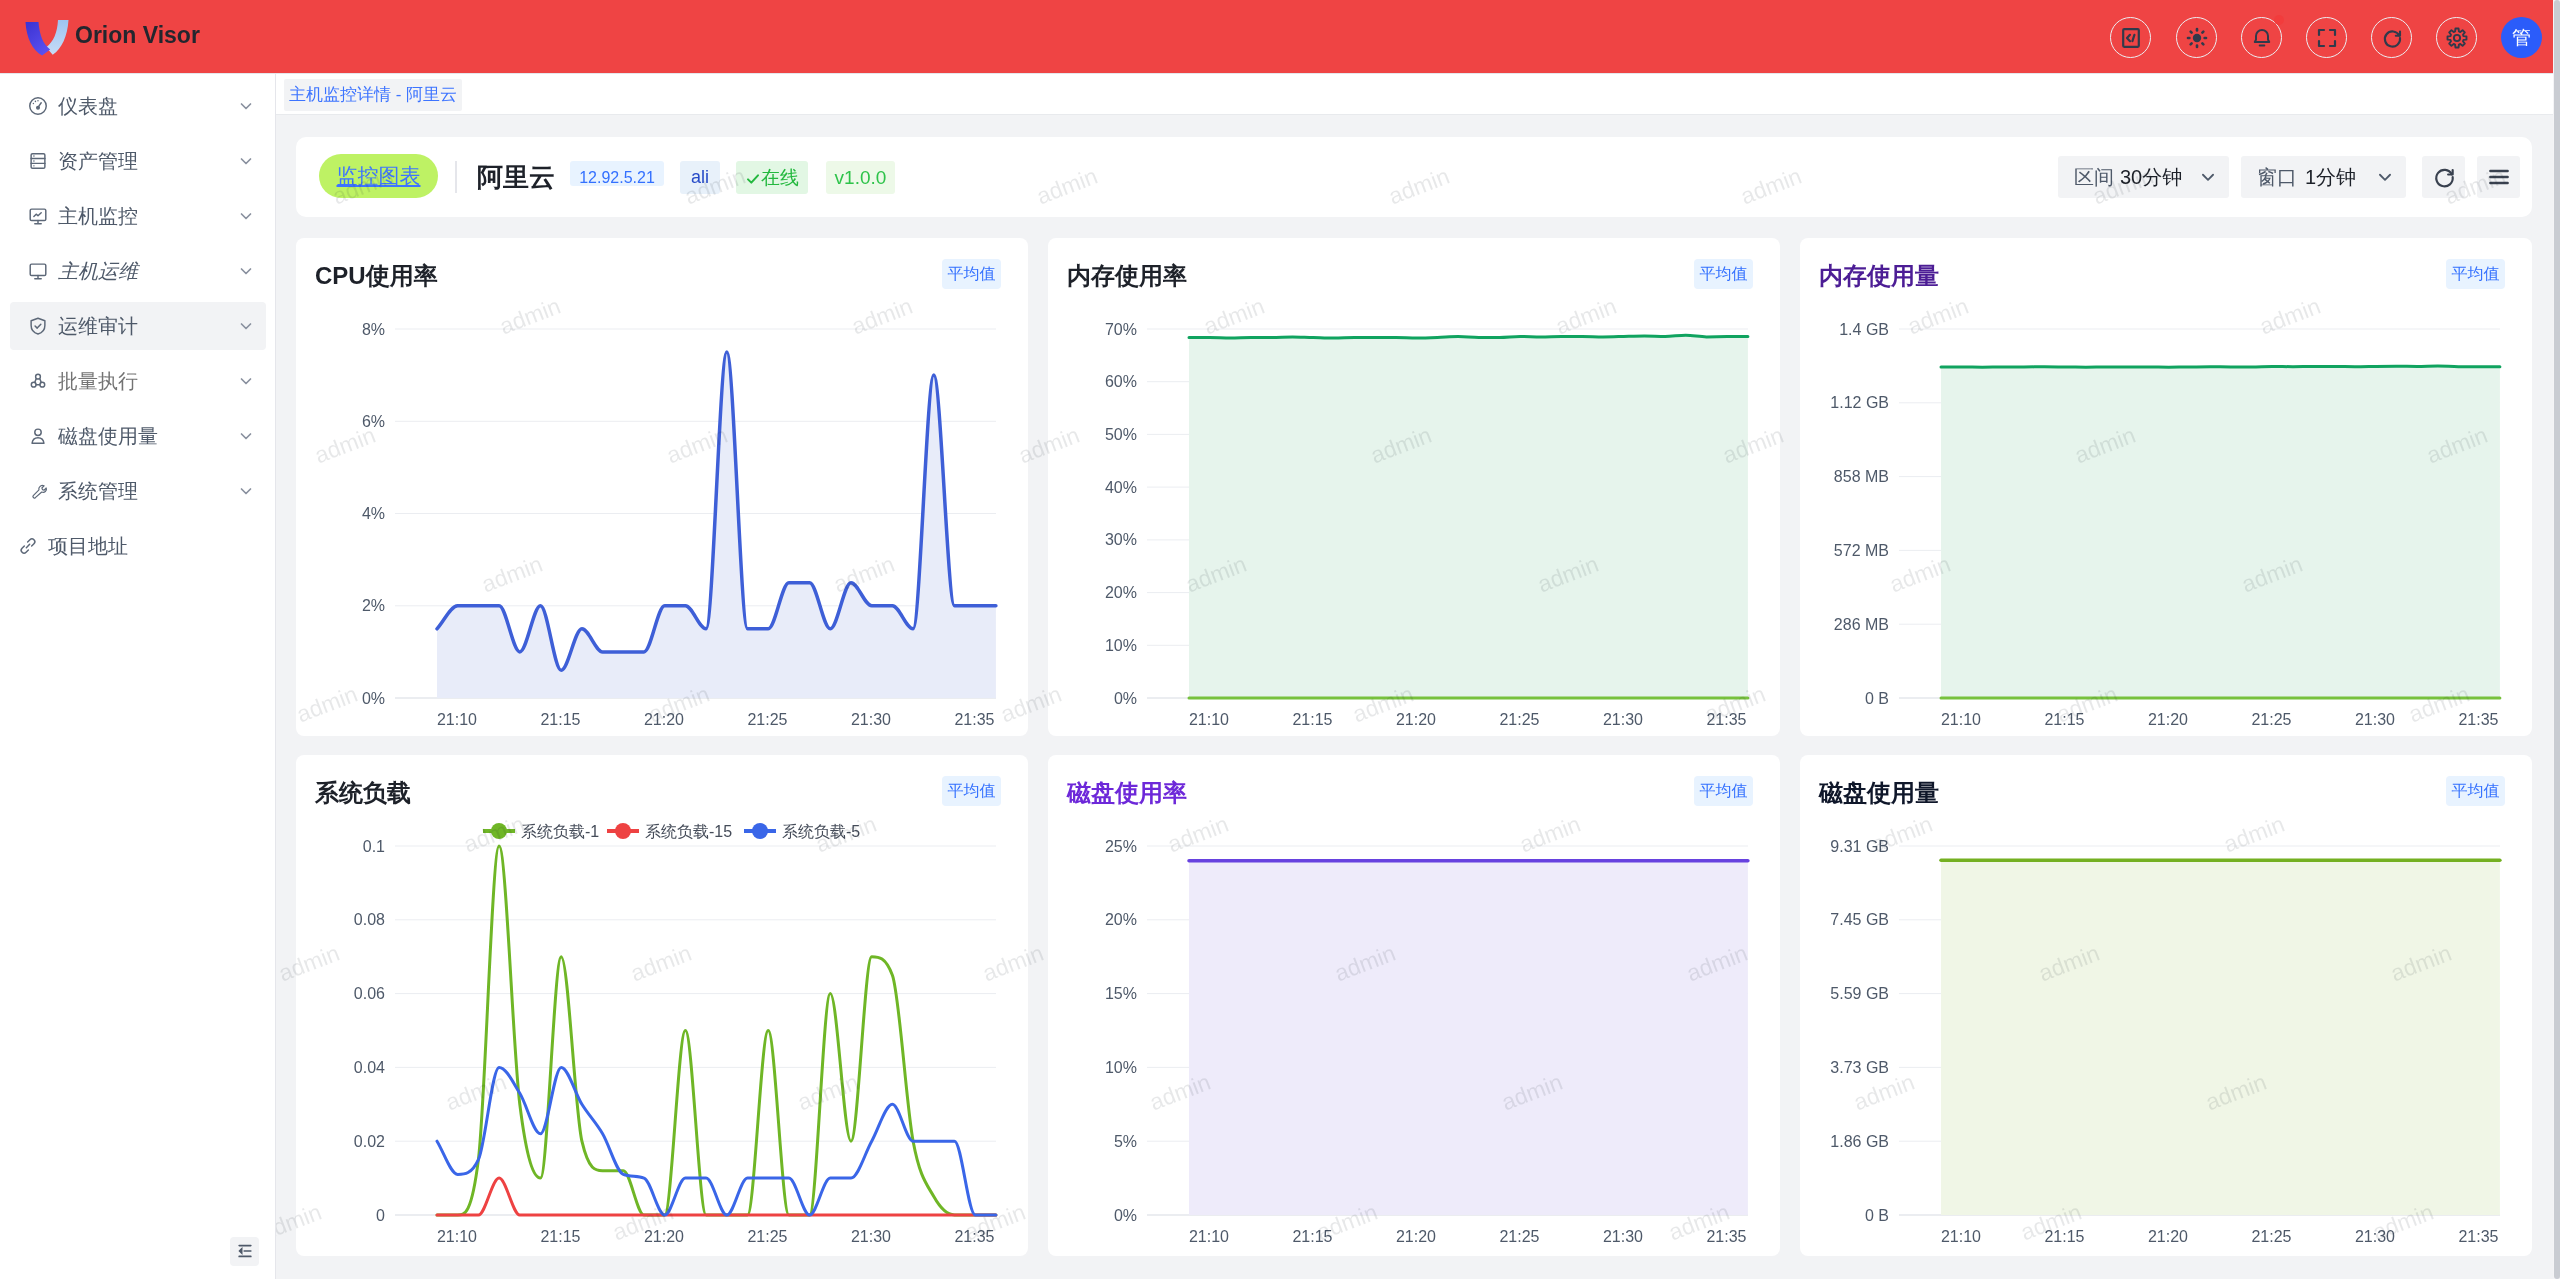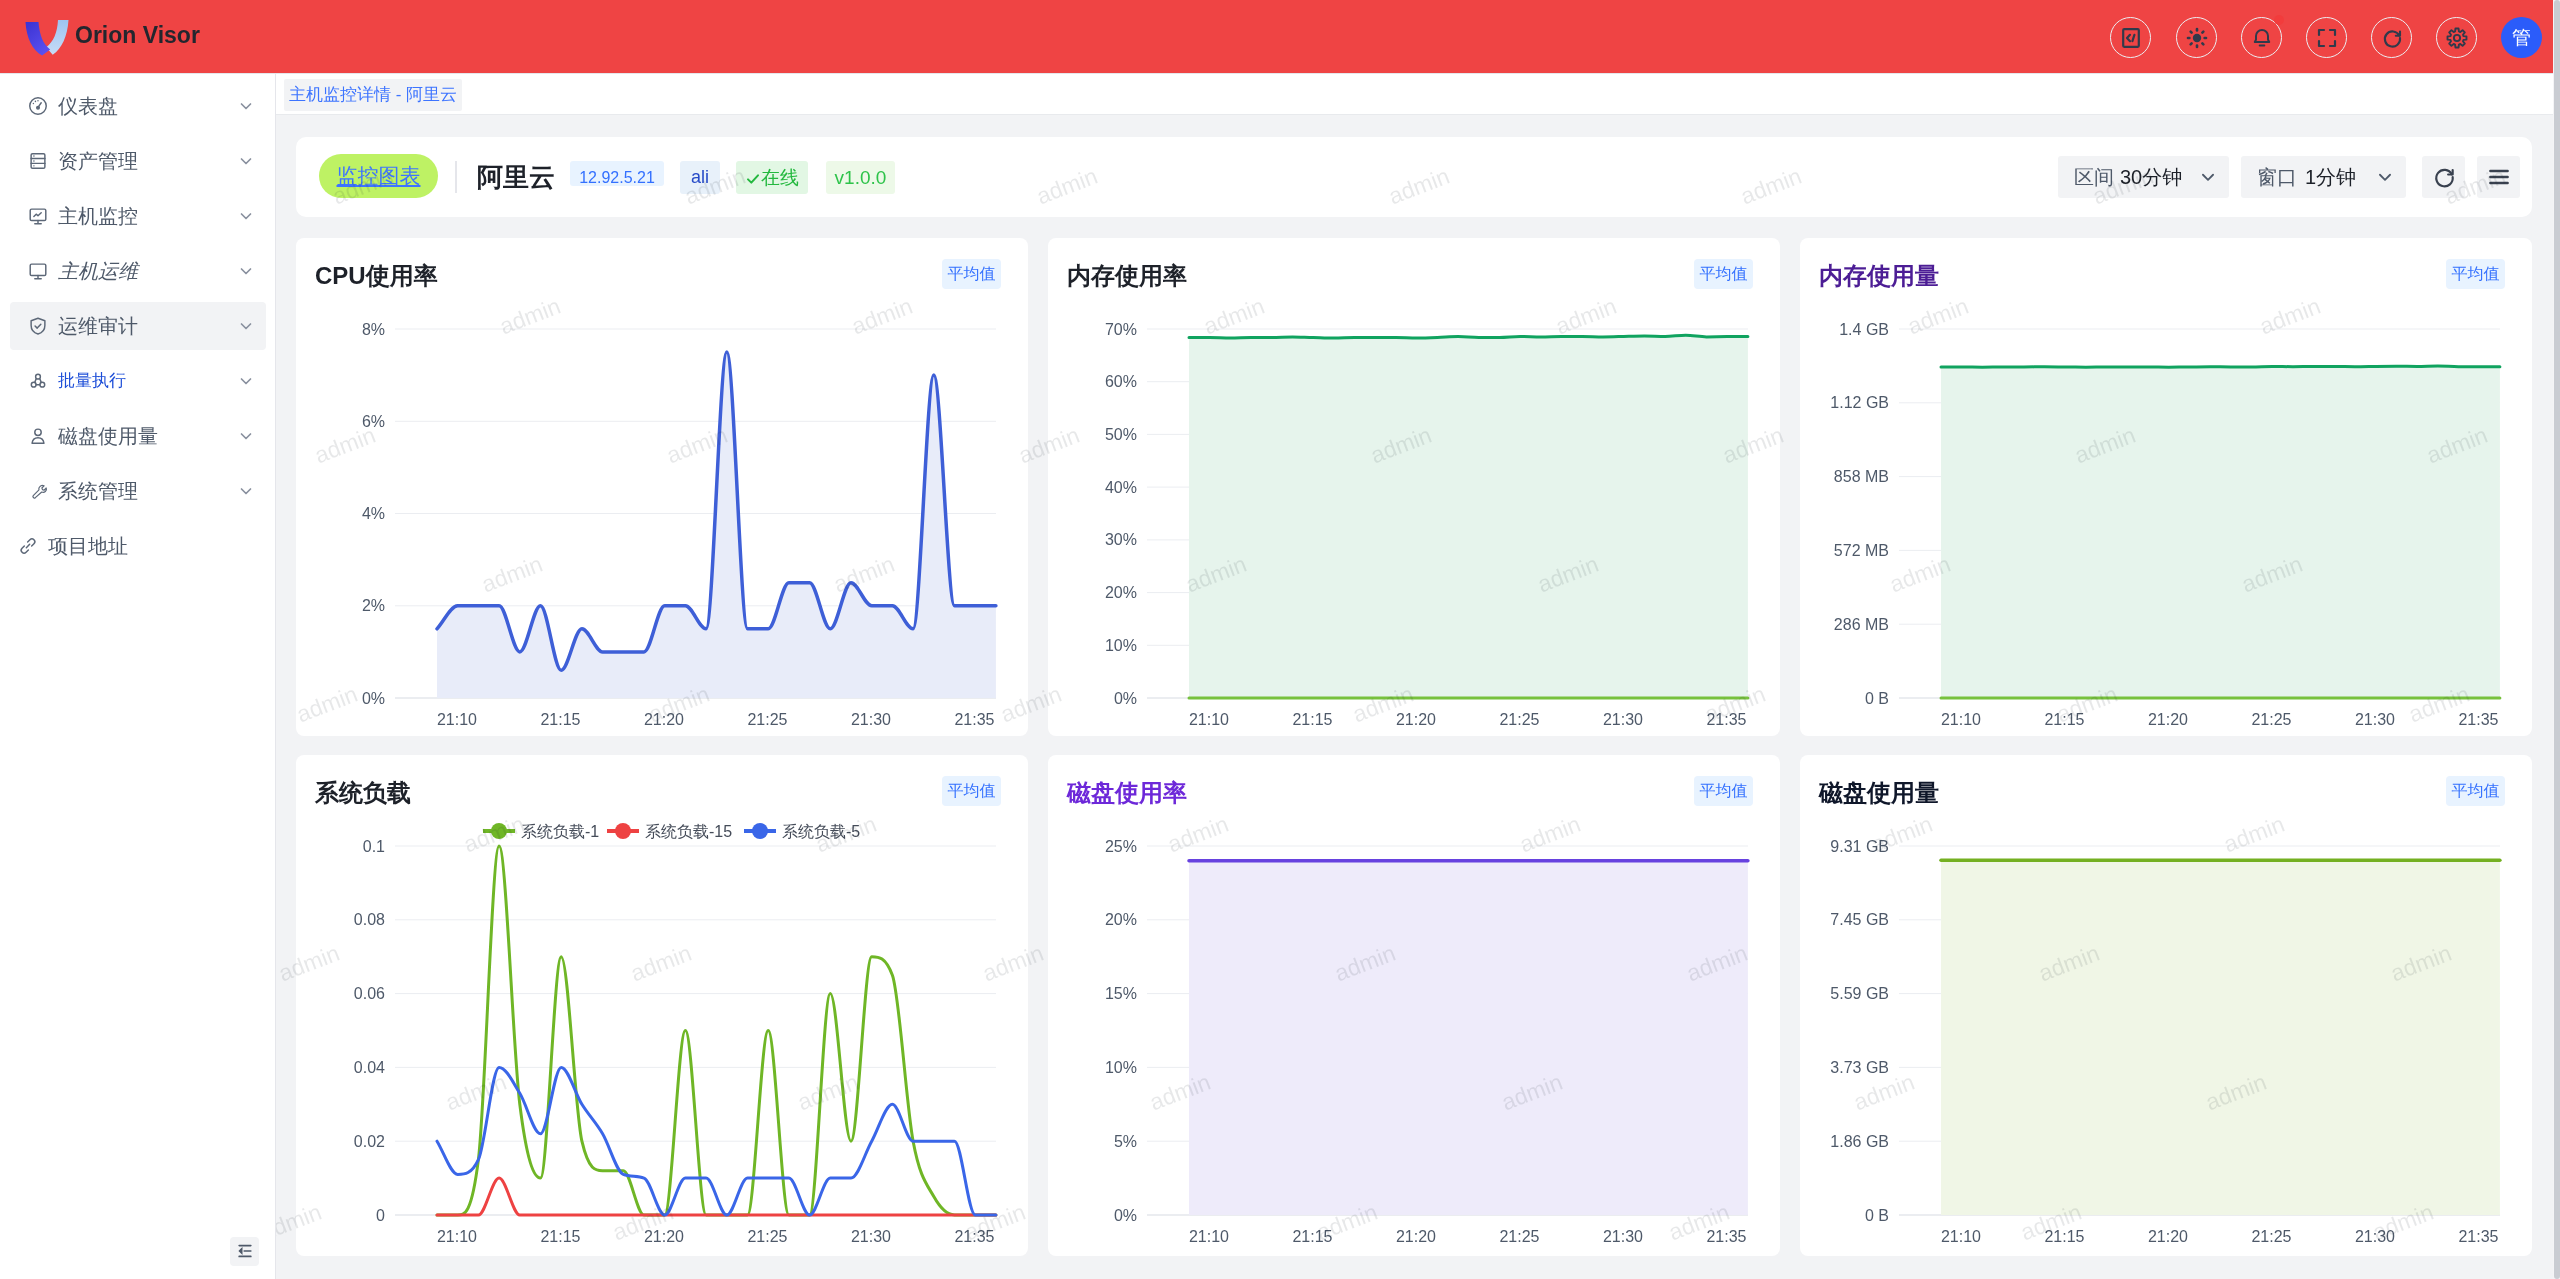--- a/index.html
+++ b/index.html
@@ -335,21 +335,21 @@
           <path d="M3.5 6l4.5 4.5L12.5 6"></path>
         </svg></span>
     </div>
     <div style="position:absolute;left:10px;top:283px;width:256px;height:48px;border-radius:4px;">
       <span style="position:absolute;left:17px;top:13px"><svg width="22" height="22" viewBox="0 0 24 24" fill="none" stroke="#5d6878" stroke-width="1.6" stroke-linecap="round" stroke-linejoin="round">
           <circle cx="12" cy="7.3" r="2.6"></circle>
           <circle cx="7.3" cy="16" r="2.6"></circle>
           <circle cx="16.7" cy="16" r="2.6"></circle>
           <path d="M10 9.5l-1.5 4M14 9.5l1.5 4M9.9 16h4.2"></path>
         </svg></span>
-      <span style="position:absolute;left:48px;top:0;line-height:48px;font-size:17px;color:#1d4ed8">批量执行</span>
+      <span style="position:absolute;left:48px;top:0;line-height:48px;font-size:20px;color:#737373">批量执行</span>
       <span style="position:absolute;right:12px;top:16px"><svg width="16" height="16" viewBox="0 0 16 16" fill="none" stroke="#8a919f" stroke-width="1.7" stroke-linecap="round" stroke-linejoin="round">
           <path d="M3.5 6l4.5 4.5L12.5 6"></path>
         </svg></span>
     </div>
     <div style="position:absolute;left:10px;top:338px;width:256px;height:48px;border-radius:4px;">
       <span style="position:absolute;left:17px;top:13px"><svg width="22" height="22" viewBox="0 0 24 24" fill="none" stroke="#5d6878" stroke-width="1.6" stroke-linecap="round" stroke-linejoin="round">
           <circle cx="12" cy="8" r="3.5"></circle>
           <path d="M5.5 20c.5-4 3-6 6.5-6s6 2 6.5 6z"></path>
         </svg></span>
       <span style="position:absolute;left:48px;top:0;line-height:48px;font-size:20px;color:#4e5969">磁盘使用量</span>

